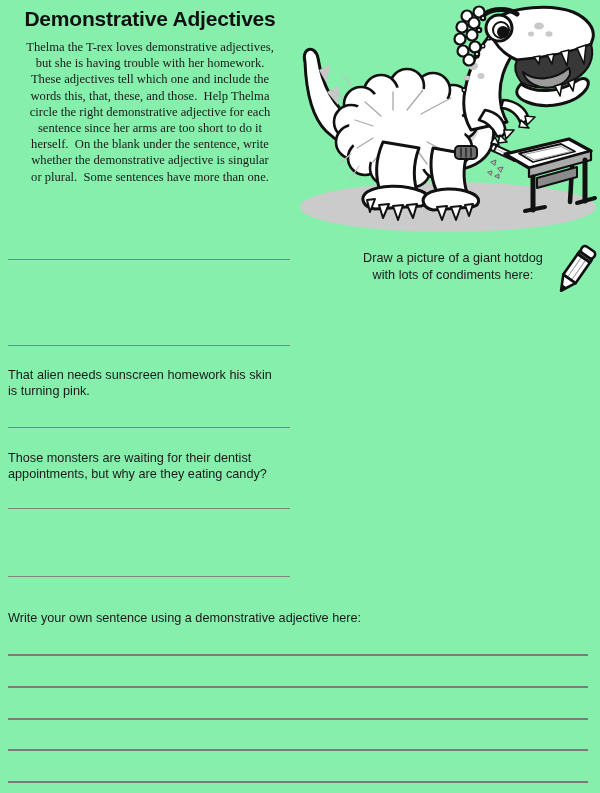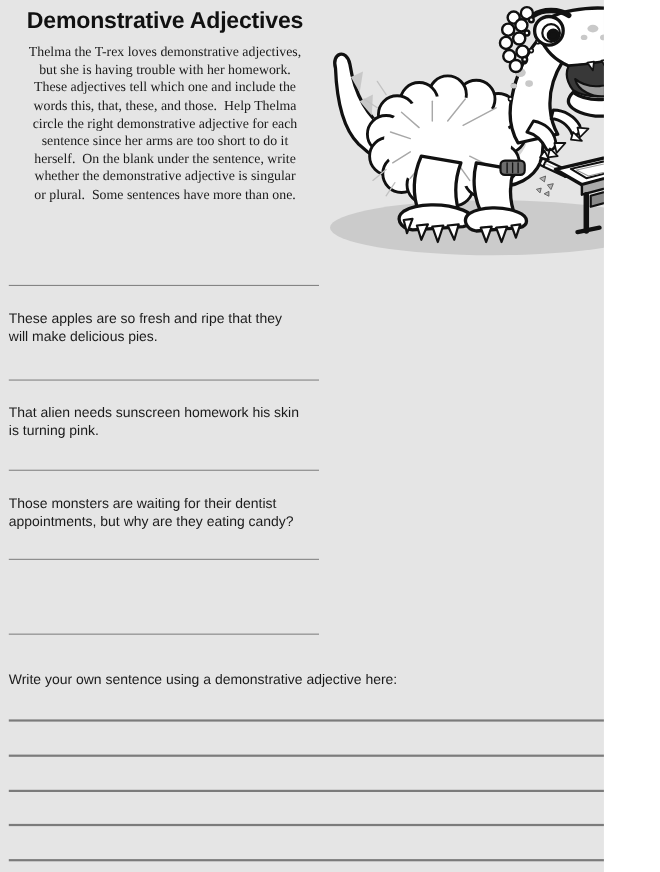--- a/index.html
+++ b/index.html
@@ -1,17 +1,17 @@
 <!DOCTYPE html>
 <html><head>
 <meta charset="utf-8">
 <style>
   html,body{margin:0;padding:0;background:#fff;}
   .page{
-    position:relative;width:549px;height:793px;background:#e5e5e5;
+    position:relative;width:600px;height:793px;background:#86efac;
     font-family:"Liberation Sans", sans-serif;color:#1a1a1a;overflow:hidden;
   }
   .abs{position:absolute;}
   .title{
     left:0;top:7px;width:300px;text-align:center;
     font-size:21px;font-weight:bold;letter-spacing:-0.2px;color:#111;
   }
   .intro{
     left:3px;top:39px;width:294px;text-align:center;
     font-size:12.6px;line-height:16.2px;white-space:pre-wrap;font-family:Liberation Serif, serif;
@@ -215,34 +215,34 @@
         <line x1="278" y1="175" x2="278" y2="208" stroke-width="5"></line>
         <line x1="270" y1="209" x2="290" y2="205" stroke-width="4"></line>
         <line x1="330" y1="158" x2="330" y2="199" stroke-width="5"></line>
         <line x1="322" y1="201" x2="340" y2="196" stroke-width="4"></line>
       </g>
     </g>
   </svg>
 
   <div class="abs blank" style="top:259px"></div>
 
-  <div class="abs sentence" style="top:282px">These apples are so fresh and ripe that they
-will make delicious pies.</div>
   <div class="abs blank" style="top:345px"></div>
 
   <div class="abs sentence" style="top:367px">That alien needs sunscreen homework his skin
 is turning pink.</div>
   <div class="abs blank" style="top:427px"></div>
 
   <div class="abs sentence" style="top:450px">Those monsters are waiting for their dentist
 appointments, but why are they eating candy?</div>
   <div class="abs blank" style="top:508px"></div>
 
   <div class="abs blank" style="top:576px"></div>
 
+  <div class="abs draw-prompt">Draw a picture of a giant hotdog
+with lots of condiments here:</div>
   <svg class="abs pencil-icon" width="44" height="54" viewBox="0 0 44 54">
     <g transform="rotate(35 22 27)" fill="#ffffff" stroke="#111" stroke-width="2.6" stroke-linejoin="round">
       <rect x="15" y="1" width="15" height="8" rx="3.5"></rect>
       <rect x="15" y="9" width="15" height="3.5" fill="#555"></rect>
       <rect x="15" y="12.5" width="15" height="25"></rect>
       <line x1="20" y1="14" x2="20" y2="36" stroke="#aaa" stroke-width="1.2"></line>
       <line x1="25" y1="14" x2="25" y2="36" stroke="#aaa" stroke-width="1.2"></line>
       <path d="M15,37.5 L30,37.5 L22.5,52 Z"></path>
       <path d="M19.7,46 L25.3,46 L22.5,52 Z" fill="#111" stroke="none"></path>
     </g>

